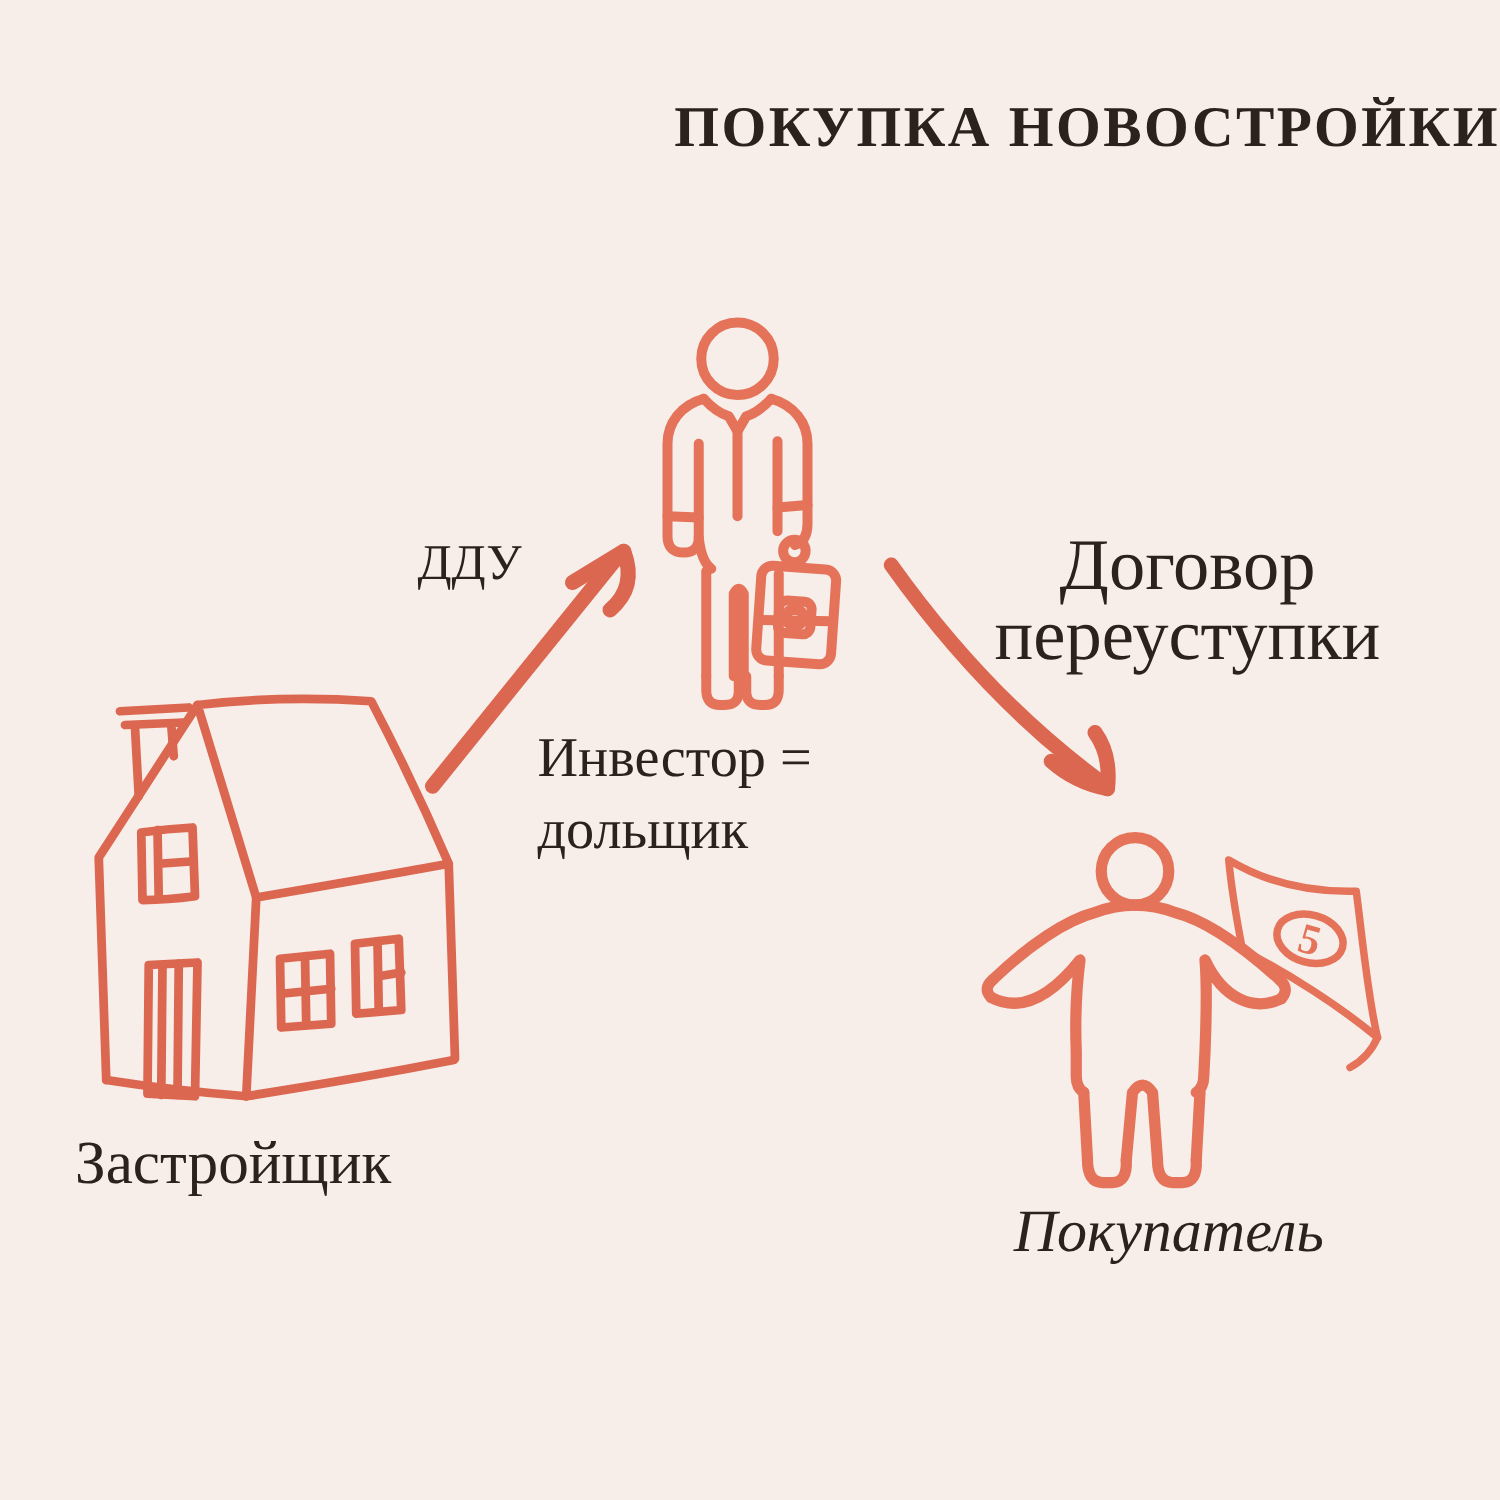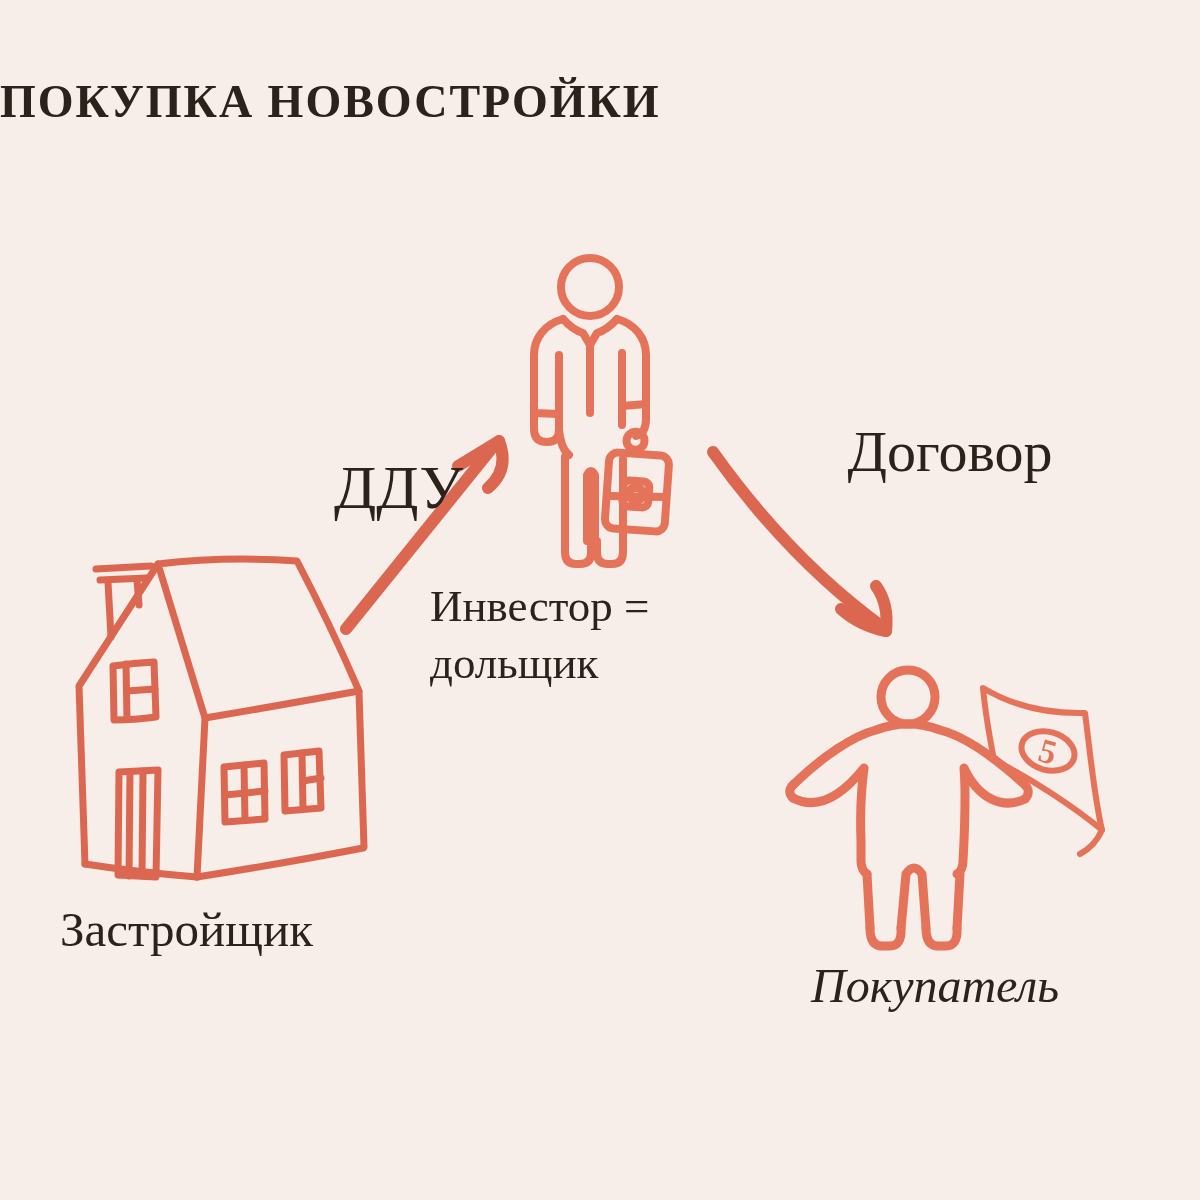--- a/index.html
+++ b/index.html
@@ -7,26 +7,26 @@
     position:relative;
     width:1200px;height:1200px;
     overflow:hidden;
     background:#f7ede9;
     color:#2b221c;
     font-family:"Liberation Serif","DejaVu Serif",serif;
   }
   .abs{position:absolute;}
   .title{
     top:72px;left:0;right:0;
-    text-align:left;
+    text-align:right;
     font-size:46px;font-weight:700;
     line-height:59px;letter-spacing:2px;
   }
   .label{white-space:nowrap;}
-  .lbl-ddu{left:334px;top:426px;font-size:62px;margin-top:26px;}
+  .lbl-ddu{left:334px;top:426px;font-size:40px;}
   .lbl-assignment{left:770px;top:424px;width:360px;text-align:center;font-size:58px;line-height:56px;}
   .lbl-investor{left:430px;top:578px;width:370px;font-size:45px;line-height:57px;}
   .lbl-developer{left:60px;top:901px;font-size:49px;}
   .lbl-buyer{left:775px;top:958px;width:320px;text-align:center;font-size:48px;font-style:italic;}
   svg{display:block;}
   .overlay{left:0;top:0;pointer-events:none;}
 </style>
 </head>
 <body>
 
@@ -142,20 +142,21 @@
         <path d="M841,609 Q860,626 886,631"></path>
         <path d="M886,631 Q889,604 876,586"></path>
       </g>
     </g>
   </svg>
 
   <div class="abs label lbl-ddu">ДДУ</div>
 
   <div class="abs lbl-assignment">
     <div>Договор</div>
+    <div>переуступки</div>
   </div>
 
   <div class="abs lbl-investor">
     <div>Инвестор =</div>
     <div>дольщик</div>
   </div>
 
   <div class="abs label lbl-developer">Застройщик</div>
 
   <div class="abs label lbl-buyer">Покупатель</div>

